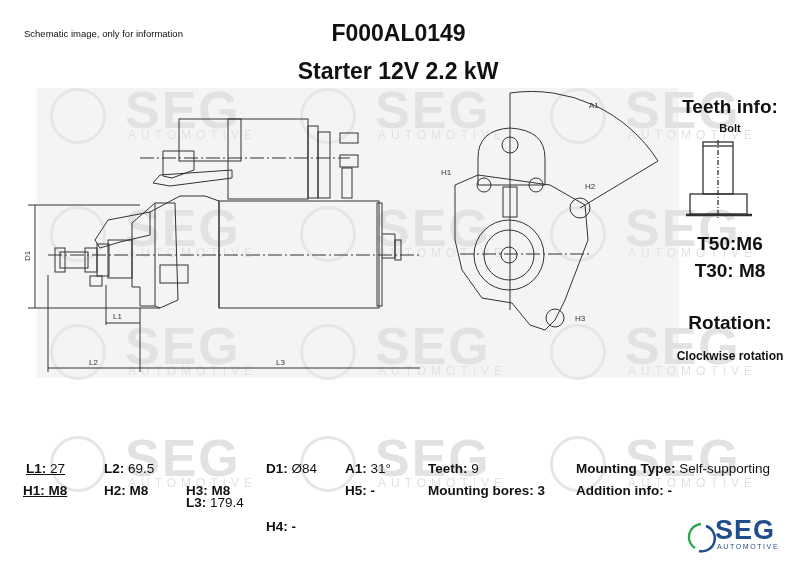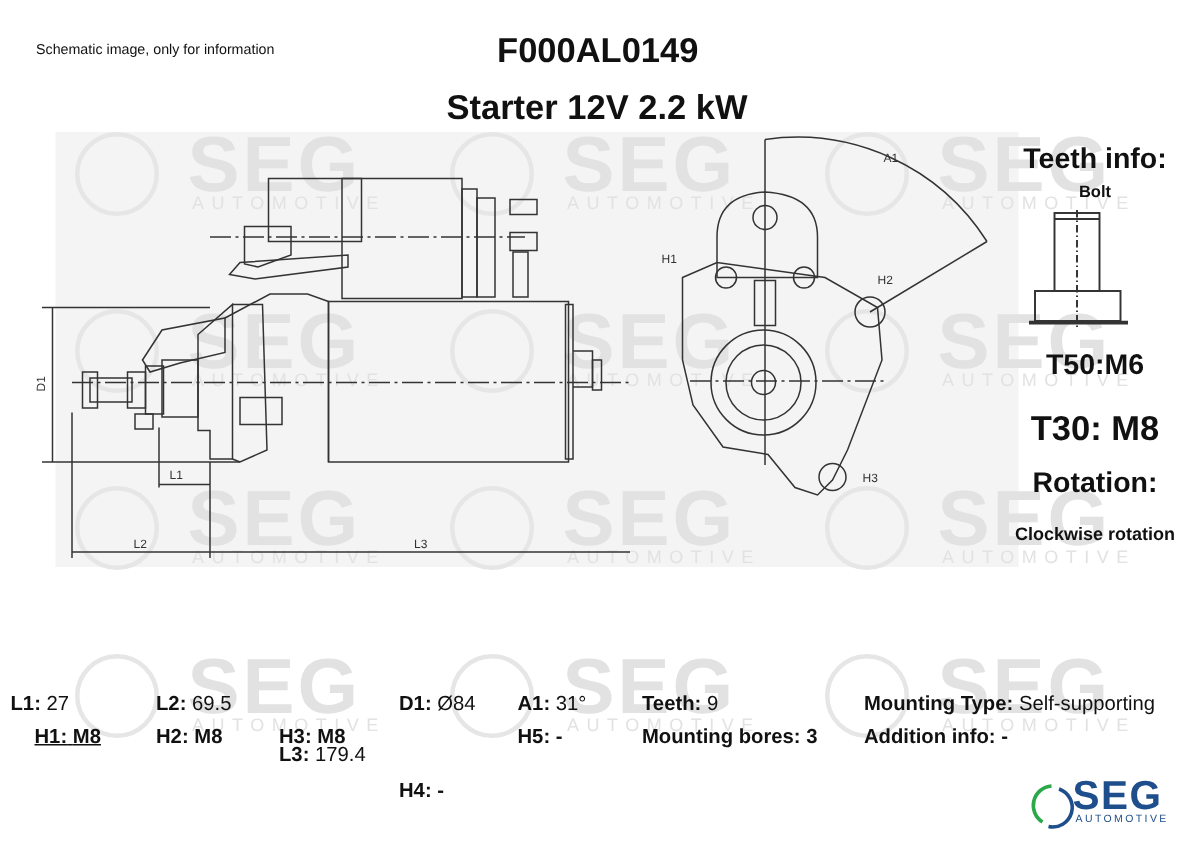--- a/index.html
+++ b/index.html
@@ -11,21 +11,21 @@
   .subtitle{left:0;width:800px;top:58px;text-align:center;font-size:23px;font-weight:bold;}
   .subtitle span{position:relative;left:-2px;}
   .drawing-bg{left:37px;top:88px;width:642px;height:290px;background:#f4f4f4;}
   .wm{position:absolute;color:#e2e2e2;font-weight:bold;}
   .wm .ring{position:absolute;width:50px;height:50px;border:3px solid #e6e6e6;border-radius:50%;}
   .wm .seg{position:absolute;font-size:52px;letter-spacing:2px;font-family:"Liberation Sans",sans-serif;}
   .wm .auto{position:absolute;font-size:12px;letter-spacing:5px;font-weight:normal;}
   .plug-title{left:660px;top:96px;width:140px;text-align:center;font-size:19px;font-weight:bold;}
   .plug-sub{left:660px;top:122px;width:140px;text-align:center;font-size:11px;font-weight:bold;}
   .t50{left:660px;top:233px;width:140px;text-align:center;font-size:19px;font-weight:bold;}
-  .t30{left:660px;top:272px;width:140px;text-align:center;font-size:23px;font-weight:bold;}
+  .t30{left:660px;top:260px;width:140px;text-align:center;font-size:19px;font-weight:bold;}
   .rot-title{left:660px;top:312px;width:140px;text-align:center;font-size:19px;font-weight:bold;}
   .rot-val{left:660px;top:349px;width:140px;text-align:center;font-size:12px;font-weight:bold;}
   .spec{font-size:13.5px;font-weight:bold;white-space:nowrap;}
   .spec .v{font-weight:normal;}
   .logo{left:683px;top:518px;}
 </style>
 </head>
 <body>
 
 <div class="abs disclaimer">Schematic image, only for information</div>
@@ -184,21 +184,21 @@
 </svg>
 
 <div class="abs plug-title">Teeth info:</div>
 <div class="abs plug-sub">Bolt</div>
 <div class="abs t50">T50:M6</div>
 <div class="abs t30">T30: M8</div>
 <div class="abs rot-title">Rotation:</div>
 <div class="abs rot-val">Clockwise rotation</div>
 
 <div>
-  <div class="abs spec" style="left:7px;top:461px;"><span>L1:</span> <span class="v">27</span></div>
+  <div class="abs spec" style="left:26px;top:461px;text-decoration:underline;"><span>L1:</span> <span class="v">27</span></div>
   <div class="abs spec" style="left:104px;top:461px;"><span>L2:</span> <span class="v">69.5</span></div>
   <div class="abs spec" style="left:186px;top:461px;margin-top:34px;"><span>L3:</span> <span class="v">179.4</span></div>
   <div class="abs spec" style="left:266px;top:461px;"><span>D1:</span> <span class="v">Ø84</span></div>
   <div class="abs spec" style="left:345px;top:461px;"><span>A1:</span> <span class="v">31°</span></div>
   <div class="abs spec" style="left:428px;top:461px;"><span>Teeth:</span> <span class="v">9</span></div>
   <div class="abs spec" style="left:576px;top:461px;"><span>Mounting Type:</span> <span class="v"> Self-supporting</span></div>
 
   <div class="abs spec" style="left:23px;top:483px;text-decoration:underline;"><span>H1:</span> <span>M8</span></div>
   <div class="abs spec" style="left:104px;top:483px;"><span>H2:</span> <span>M8</span></div>
   <div class="abs spec" style="left:186px;top:483px;"><span>H3:</span> <span>M8</span></div>

